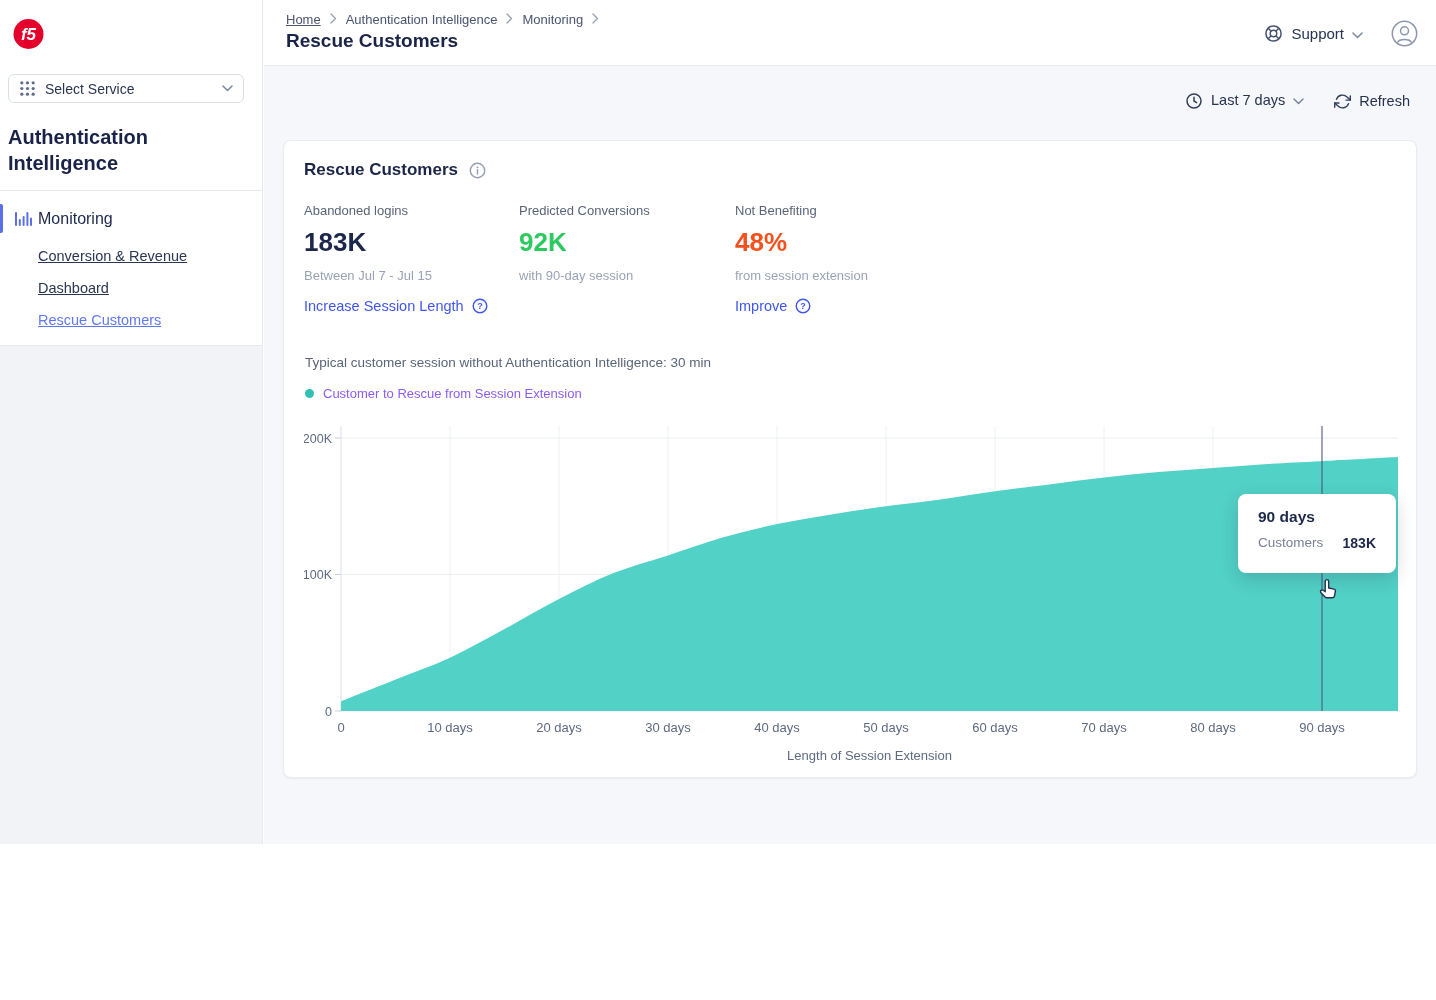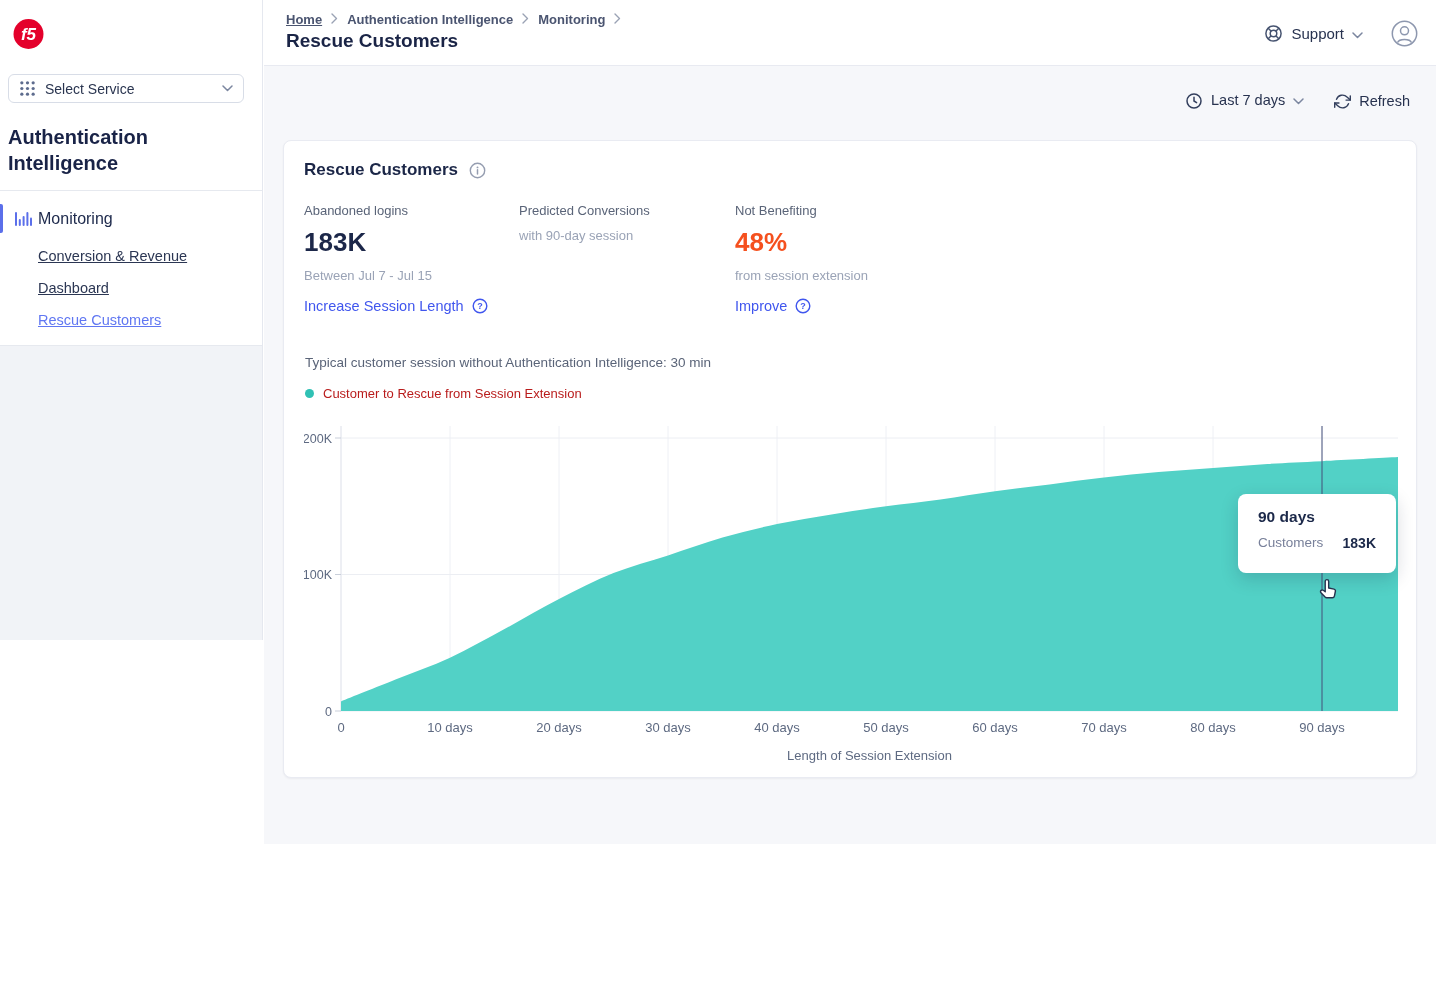--- a/index.html
+++ b/index.html
@@ -1,39 +1,39 @@
 <!DOCTYPE html>
 <html><head>
 <meta charset="utf-8">
 <style>
   * { box-sizing: border-box; }
   body { margin:0; background:#ffffff; font-family:"Liberation Sans", sans-serif; color:#1B2647; }
   .app { position:relative; width:1436px; height:844px; background:#fff; overflow:hidden; }
 
   
-  .sidebar { position:absolute; left:0; top:0; width:263px; height:640px; background:#fff; border-right:1px solid #E5E8EF; }
+  .sidebar { position:absolute; left:0; top:0; width:263px; height:844px; background:#fff; border-right:1px solid #E5E8EF; }
   .sidebar-lower { position:absolute; left:0; right:0; top:346px; bottom:0; background:#F1F3F7; }
   .logo { position:absolute; left:13px; top:15px; }
   .select-box { position:absolute; left:8px; top:74px; width:236px; height:29px; background:#fff; border:1px solid #D8DDE7; border-radius:6px; display:flex; align-items:center; gap:9px; padding:9px 10px; cursor:pointer; }
   .select-box .lbl { font-size:14px; color:#2A3550; }
   .select-box .chev { margin-left:auto; display:flex; }
   .product-title { position:absolute; left:8px; top:124px; width:230px; font-size:20px; line-height:26px; font-weight:700; color:#192347; }
   .sdiv { position:absolute; left:0; right:0; height:1px; background:#E6E9EF; }
   .nav-section { position:absolute; left:0; right:0; top:203px; height:31px; display:flex; align-items:center; }
   .nav-accent { position:absolute; left:0; top:1px; bottom:1px; width:3px; background:#5B6FEA; border-radius:0 2px 2px 0; }
   .nav-section .ico { position:absolute; left:14px; top:7px; }
   .nav-section .lbl { margin-left:38px; font-size:16px; font-weight:500; color:#202C4E; }
   .nav-items { position:absolute; left:0; right:0; top:240px; }
   .nav-item { padding-left:38px; height:32px; line-height:32px; font-size:14.5px; color:#2B3653; cursor:pointer;text-decoration:underline; }
   .nav-item.active { color:#6077F2; }
 
   
   .main { position:absolute; left:264px; top:0; right:0; height:844px; background:#F6F7FA; }
   .main-header { position:absolute; left:0; right:0; top:0; height:66px; background:#fff; border-bottom:1px solid #E8EAF1; }
-  .breadcrumb { position:absolute; left:22px; top:12px; display:flex; align-items:center; gap:9px; font-size:13px; color:#4A5470;font-weight:bold; }
+  .breadcrumb { position:absolute; left:22px; top:12px; display:flex; align-items:center; gap:9px; font-size:13px; color:#4A5470; }
   .breadcrumb .home { text-decoration:underline; cursor:pointer; }
   .breadcrumb .bc { cursor:pointer; }
   .page-title { position:absolute; left:22px; top:30px; font-size:19px; font-weight:700; color:#1A2446; }
   .header-right { position:absolute; right:18px; top:0; height:66px; display:flex; align-items:center; gap:28px; }
   .support { display:flex; align-items:center; gap:8px; font-size:15px; color:#27324F; cursor:pointer; }
   .avatar { display:flex; cursor:pointer; }
 
   .toolbar { position:absolute; top:92px; right:26px; display:flex; align-items:center; gap:30px; font-size:14.5px; color:#27324F; }
   .tool { display:flex; align-items:flex-start; gap:8px; cursor:pointer; }
 
@@ -42,21 +42,21 @@
   .card-title-row { position:absolute; left:20px; top:19px; display:flex; align-items:center; gap:11px; }
   .card-title { font-size:17px; font-weight:600; color:#1B2647; }
   .metrics { position:absolute; left:20px; top:62px; display:flex; }
   .metric { width:215px; }
   .metric + .metric { width:216px; }
   .metric .mlabel { font-size:13px; color:#5A6478; }
   .metric .mvalue { margin-top:9px; font-size:26px; font-weight:700; color:#1C2749; }
   .metric .mnote { margin-top:10px; font-size:13px; color:#9AA3B6; }
   .metric .mlink { margin-top:15px; display:flex; align-items:center; gap:8px; font-size:14.5px; color:#4056EE; cursor:pointer; }
   .session-note { position:absolute; left:21px; top:214px; font-size:13.5px; color:#5A6478; }
-  .legend { position:absolute; left:21px; top:245px; display:flex; align-items:center; gap:9px; font-size:13px; color:#b91c1c; cursor:pointer; }
+  .legend { position:absolute; left:21px; top:245px; display:flex; align-items:center; gap:9px; font-size:13px; color:#8b5cf6; cursor:pointer; }
   .legend .dot { width:9px; height:9px; border-radius:50%; background:#30C1B4; }
 
   .chart-wrap { position:absolute; left:20px; top:283px; width:1094px; height:345px; }
   .chart-wrap svg.plot { position:absolute; left:0; top:0; }
   .chart-wrap text { font-family:"Liberation Sans", sans-serif; }
 
   .tooltip { position:absolute; left:934px; top:70px; width:158px; height:79px; background:#fff; border-radius:8px; box-shadow:0 6px 18px rgba(20,30,60,.18); padding:14px 20px 0 20px; }
   .tooltip .ttitle { font-size:15.5px; font-weight:700; color:#1B2849; }
   .tooltip .trow { margin-top:9px; display:flex; justify-content:space-between; width:118px; }
   .tooltip .tlabel { font-size:13.5px; color:#78809A; }
@@ -220,20 +220,21 @@
             <span style="display:flex;">
               <svg width="16" height="16" viewBox="0 0 16 16">
                 <circle cx="8" cy="8" r="6.8" fill="none" stroke="#4056EE" stroke-width="1.4"></circle>
                 <text x="8" y="11.3" text-anchor="middle" font-size="9" font-weight="700" fill="#4056EE">?</text>
               </svg>
             </span>
           </div>
         </div>
         <div class="metric">
           <div class="mlabel">Predicted Conversions</div>
+          <div class="mvalue" style="color: rgb(44, 201, 95);">92K</div>
           <div class="mnote">with 90-day session</div>
         </div>
         <div class="metric">
           <div class="mlabel">Not Benefiting</div>
           <div class="mvalue" style="color: rgb(245, 80, 30);">48%</div>
           <div class="mnote">from session extension</div>
           <div class="mlink">
             <span>Improve</span>
             <span style="display:flex;">
               <svg width="16" height="16" viewBox="0 0 16 16">

